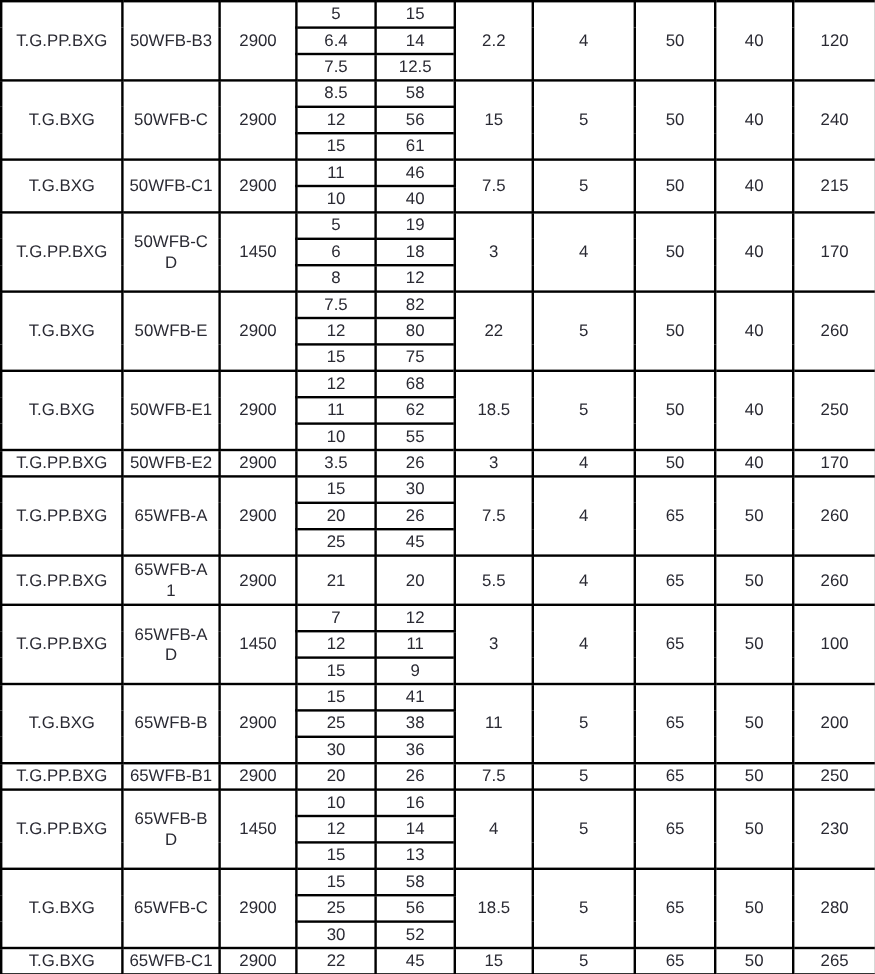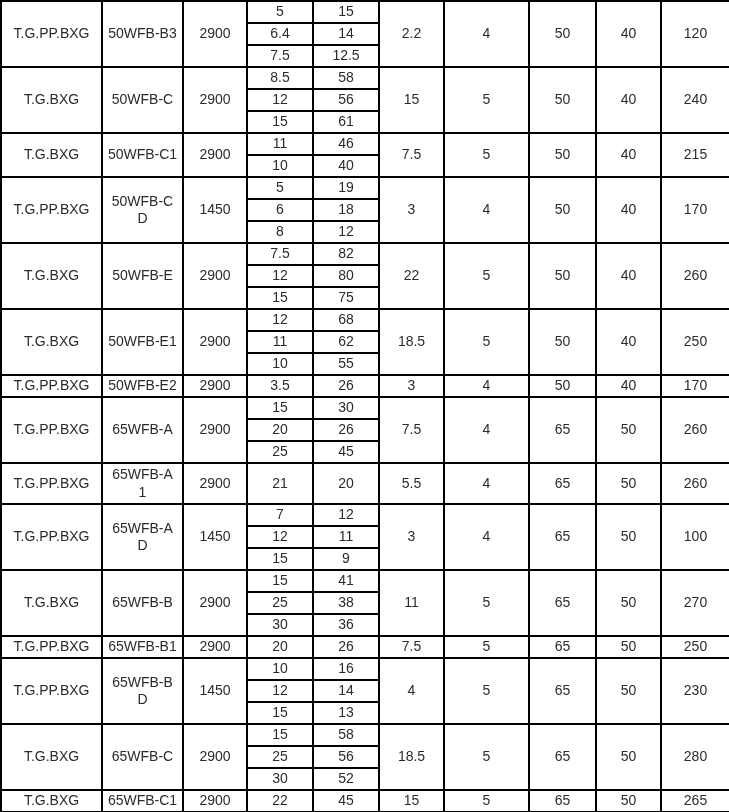--- a/index.html
+++ b/index.html
@@ -232,21 +232,21 @@
       <tr>
         <td rowspan="3">T.G.BXG</td>
         <td rowspan="3">65WFB-B</td>
         <td rowspan="3">2900</td>
         <td>15</td>
         <td>41</td>
         <td rowspan="3">11</td>
         <td rowspan="3">5</td>
         <td rowspan="3">65</td>
         <td rowspan="3">50</td>
-        <td rowspan="3">270</td>
+        <td rowspan="3">200</td>
       </tr>
       <tr>
         <td>25</td>
         <td>38</td>
       </tr>
       <tr>
         <td>30</td>
         <td>36</td>
       </tr>
       <tr>

